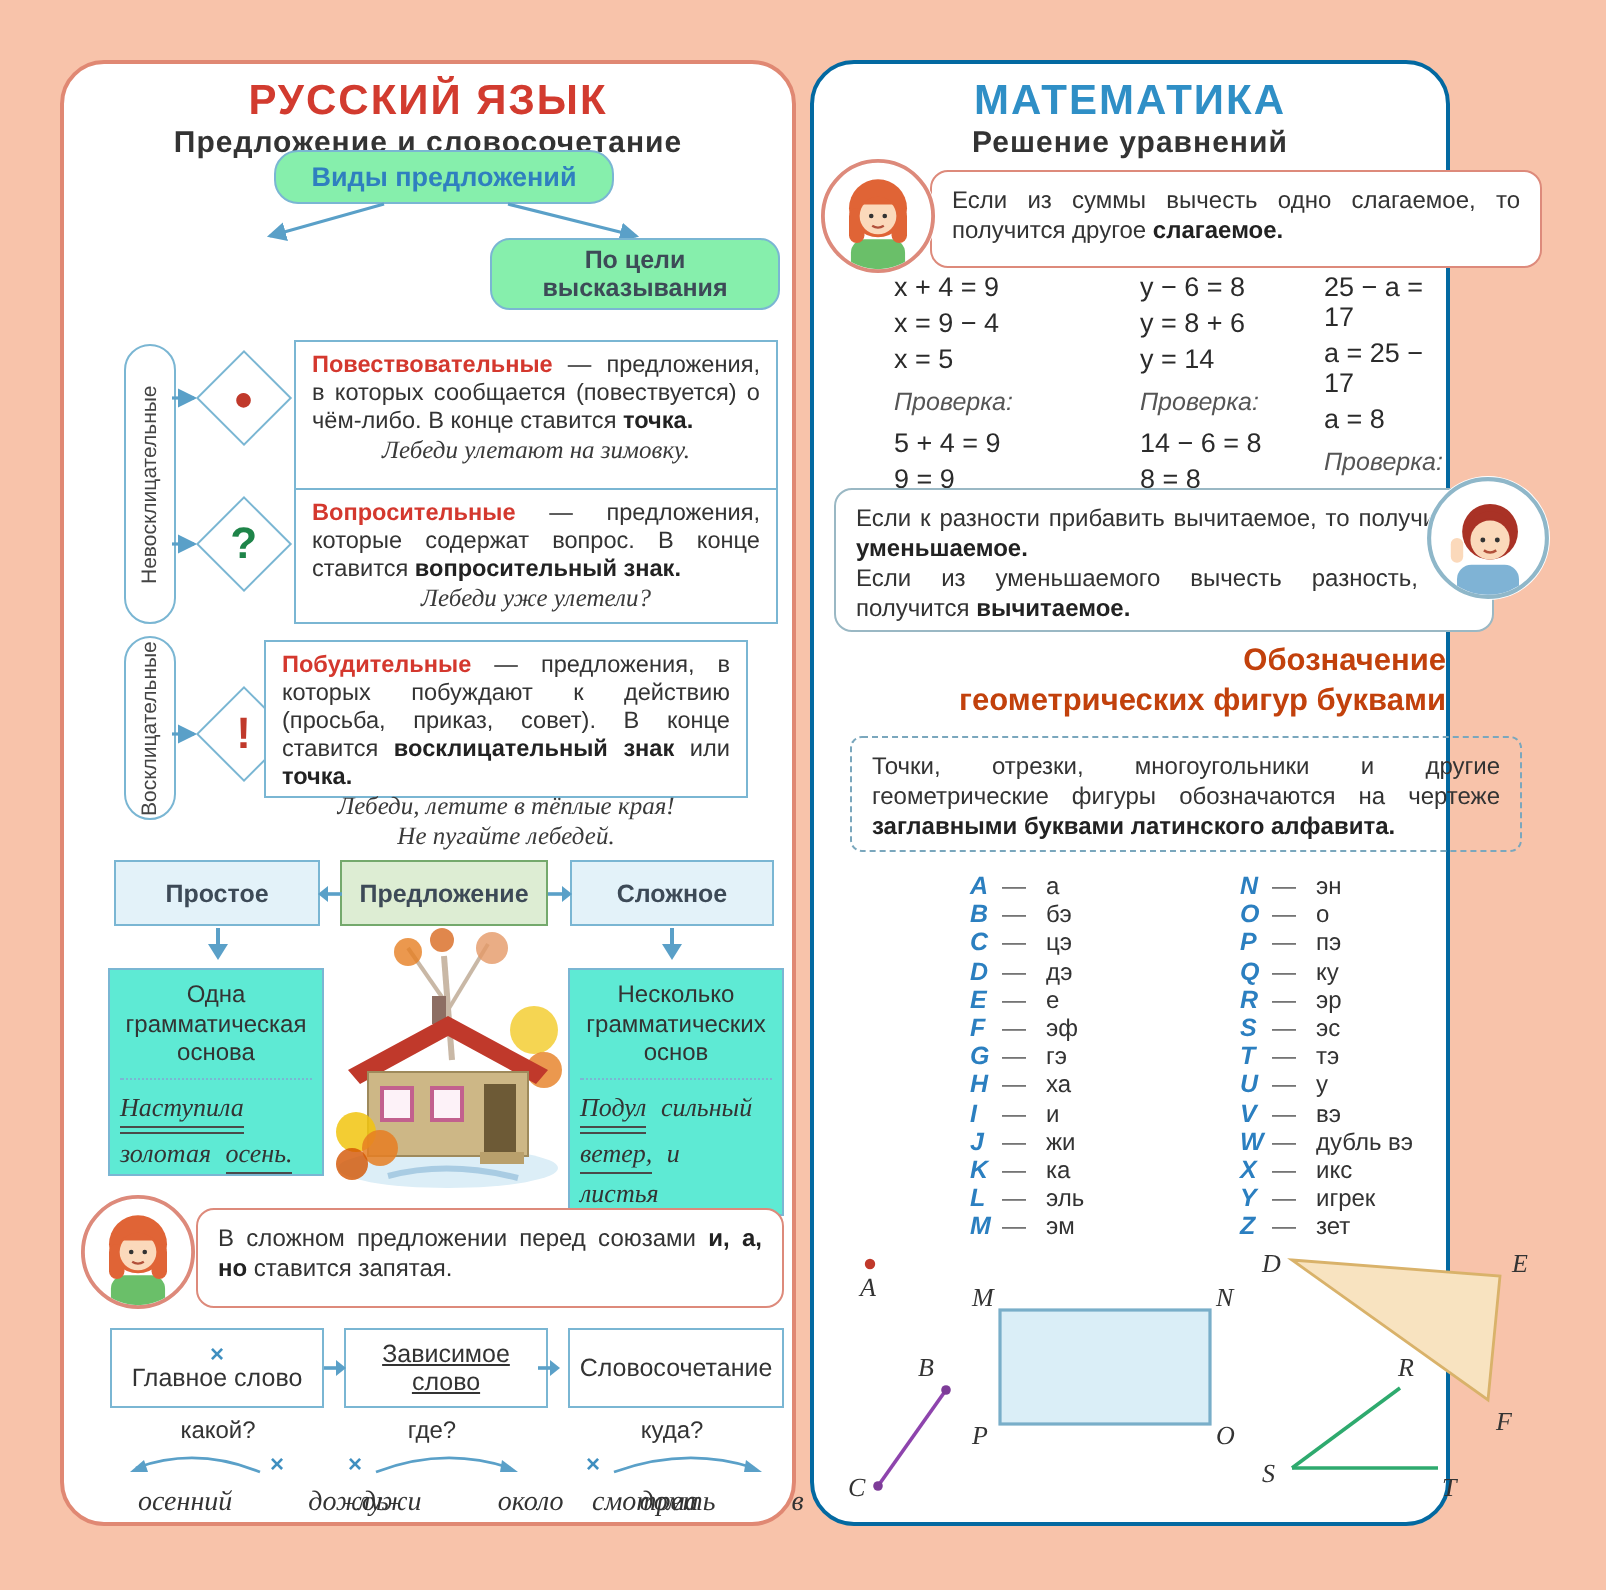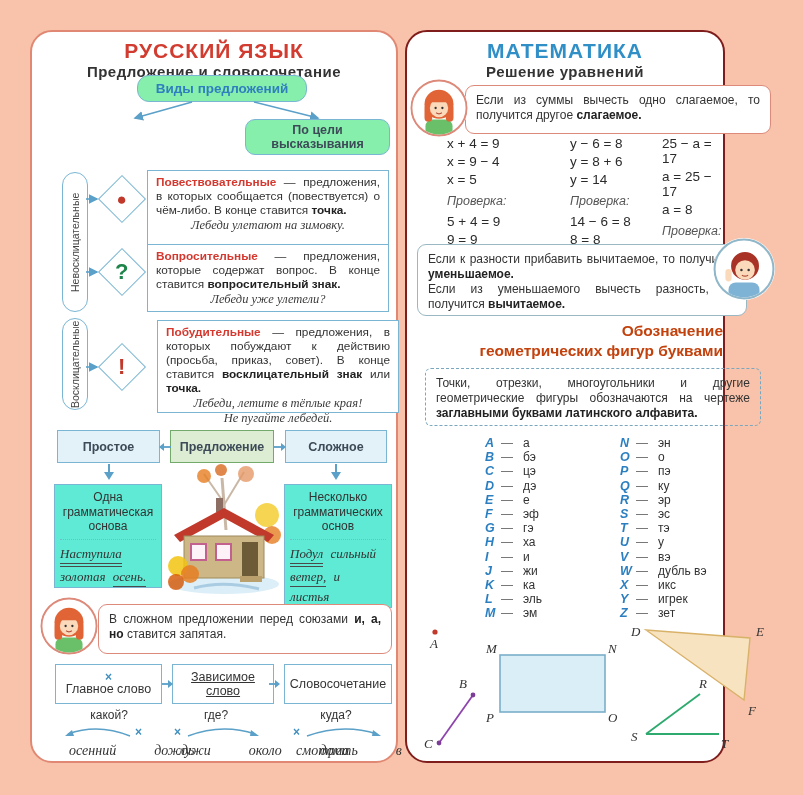--- a/index.html
+++ b/index.html
@@ -2,21 +2,21 @@
 <html><head>
 <meta charset="utf-8">
 <style>
   * { box-sizing: border-box; margin: 0; padding: 0; }
   html,body { background:#f8c3aa; }
   body { font-family:"Liberation Sans", sans-serif; color:#333; }
   .stage { position:relative; width:803px; height:795px; background:#f8c3aa; overflow:hidden; }
 
   .panel { position:absolute; top:30px; height:733px; background:#fff; border-radius:22px; }
   .panel-left  { left:30px;  width:368px; border:2px solid #e08873; }
-  .panel-right { left:405px; width:320px; border:2px solid #7f1d1d; }
+  .panel-right { left:405px; width:320px; border:2px solid #0369a1; }
 
   .abs { position:absolute; }
   .ctr { display:flex; align-items:center; justify-content:center; text-align:center; }
 
   .big-title { width:100%; text-align:center; font-size:21px; font-weight:bold; letter-spacing:1px; }
   .red-t  { color:#d23b2f; }
   .blue-t { color:#2f8fc6; }
   .subtitle { width:100%; text-align:center; font-size:15px; font-weight:bold; color:#333; letter-spacing:.5px; }
 
   
@@ -136,21 +136,21 @@
       </div>
 
     <div class="abs t-box" style="left:115px; top:138px; width:242px; height:76px;">
       <p><span class="term">Повествовательные</span><span> — предложения, в которых сообщается (повествуется) о чём-либо. В конце ставится </span><span class="b">точка.</span></p>
       <div class="ex-line">Лебеди улетают на зимовку.</div>
     </div>
     <div class="abs t-box" style="left:115px; top:212px; width:242px; height:68px;">
       <p><span class="term">Вопросительные</span><span> — предложения, которые содержат вопрос. В конце ставится </span><span class="b">вопросительный знак.</span></p>
       <div class="ex-line">Лебеди уже улетели?</div>
     </div>
-    <div class="abs t-box" style="left:125px; top:288px; width:242px; height:93px;">
+    <div class="abs t-box" style="left:100px; top:288px; width:242px; height:79px;">
       <p><span class="term">Побудительные</span><span> — предложения, в которых побуждают к действию (просьба, приказ, совет). В конце ставится </span><span class="b">восклицательный знак</span><span> или </span><span class="b">точка.</span></p>
       <div class="ex-line">Лебеди, летите в тёплые края!</div>
       <div class="ex-line">Не пугайте лебедей.</div>
     </div>
 
     <div class="abs bx ctr fill-blue scheme-box" style="left:25px; top:398px; width:103px; height:33px;">Простое</div>
     <div class="abs bx ctr fill-green scheme-box" style="left:138px; top:398px; width:104px; height:33px;">Предложение</div>
     <div class="abs bx ctr fill-blue scheme-box" style="left:253px; top:398px; width:102px; height:33px;">Сложное</div>
 
     <svg class="abs" style="left:126px; top:409px;" width="14" height="12">

